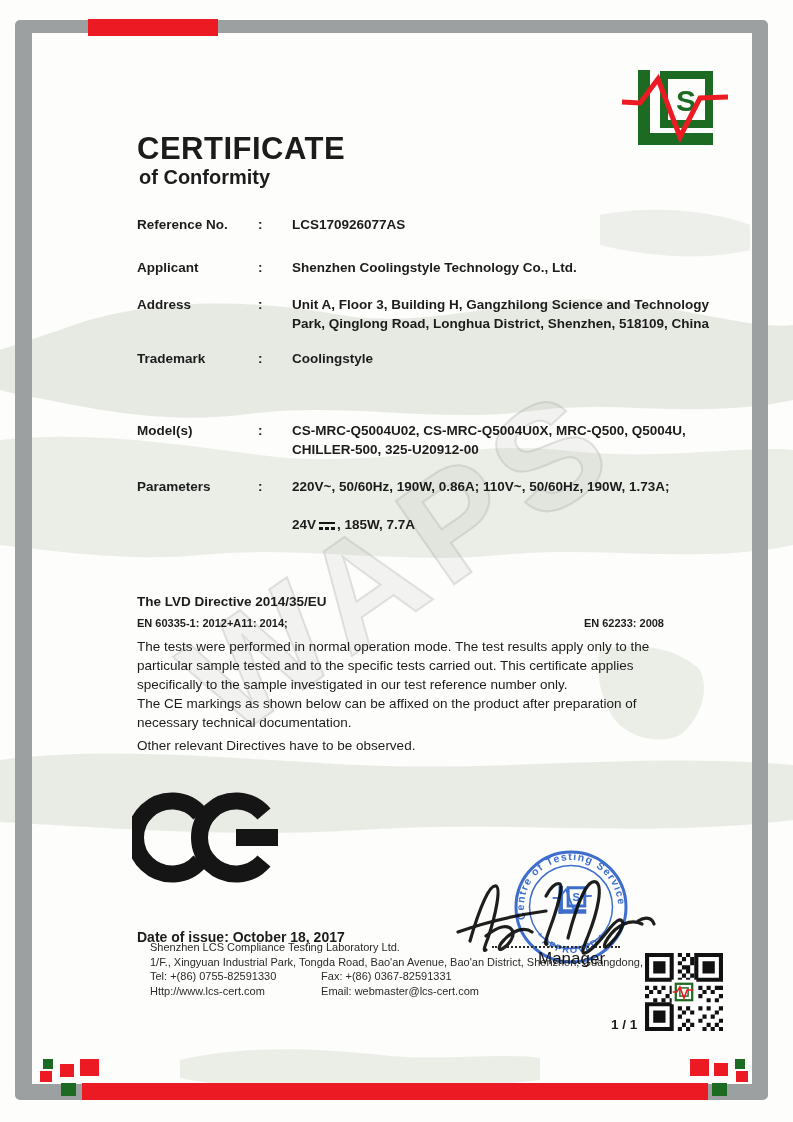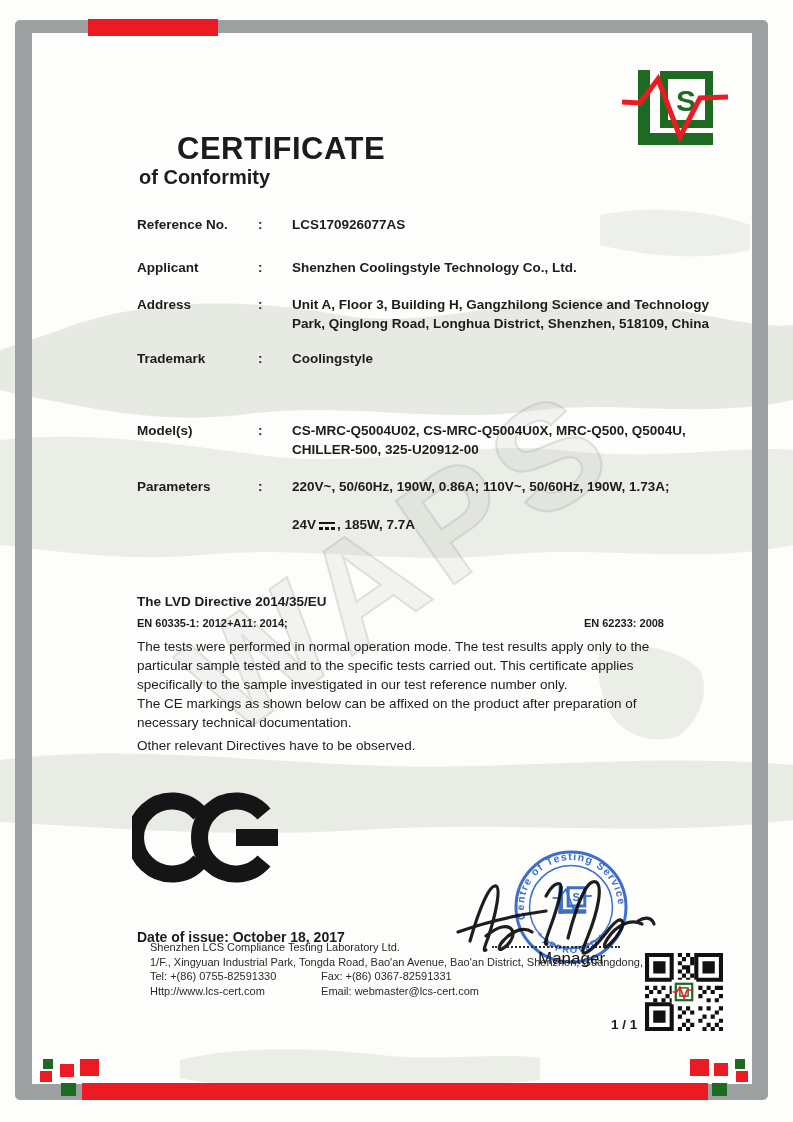--- a/index.html
+++ b/index.html
@@ -34,21 +34,21 @@
   .sq-l-r2{left:60px; top:1064px; width:14px; height:13px;}
   .sq-l-r3{left:80px; top:1059px; width:19px; height:17px;}
   .sq-l-g2{left:61px; top:1083px; width:15px; height:13px;}
   .sq-r-r3{left:690px; top:1059px; width:19px; height:17px;}
   .sq-r-r2{left:714px; top:1063px; width:14px; height:13px;}
   .sq-r-g1{left:735px; top:1059px; width:10px; height:10px;}
   .sq-r-r1{left:736px; top:1071px; width:12px; height:11px;}
   .sq-r-g2{left:712px; top:1083px; width:15px; height:13px;}
   
   .lcs-logo{position:absolute; left:615px; top:62px; z-index:3;}
-  .title{position:absolute; left:137px; top:131px; z-index:3; font-weight:bold; font-size:31px; letter-spacing:0.5px;margin-left:40px;}
+  .title{position:absolute; left:137px; top:131px; z-index:3; font-weight:bold; font-size:31px; letter-spacing:0.5px;}
   .subtitle{position:absolute; left:139px; top:166px; z-index:3; font-weight:bold; font-size:20px;}
   
   .frow{position:absolute; left:137px; width:545px; z-index:3; font-size:13.5px; font-weight:bold; line-height:19px; white-space:nowrap;}
   .frow .lbl{display:inline-block; width:121px; vertical-align:top;}
   .frow .col{display:inline-block; width:22px; vertical-align:top;}
   .frow .val{display:inline-block; vertical-align:top; white-space:normal;padding-left:12px;}
   .val .vline{white-space:nowrap;}
   .dc{display:inline-block; width:16px; height:9px; position:relative; margin:0 2px 0 3px;}
   .dc i{position:absolute; left:0; right:0; display:block;}
   .dc .t{top:2px; border-top:2.5px solid #151515;}

